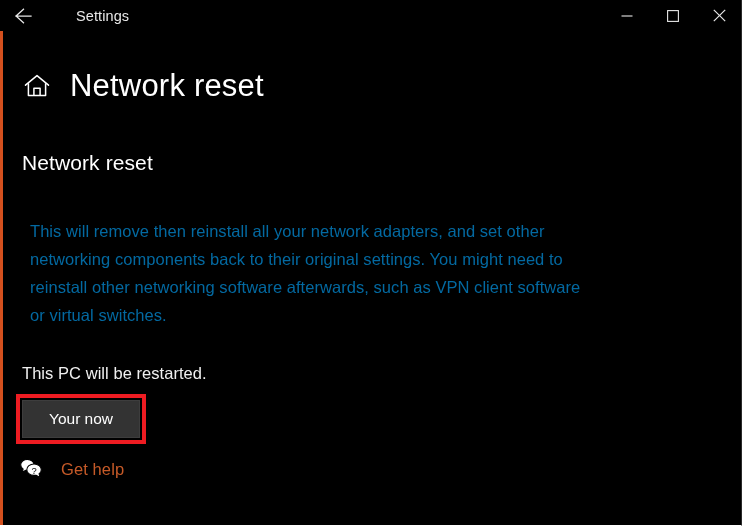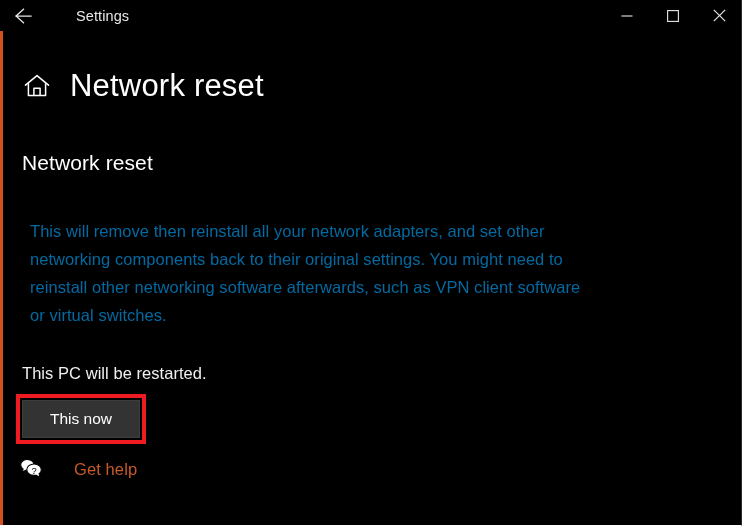--- a/index.html
+++ b/index.html
@@ -166,21 +166,21 @@
     position: absolute;
     left: 18px;
     top: 456px;
     display: flex;
     align-items: center;
   }
   #get-help-icon { width: 26px; height: 26px; display: block; flex: 0 0 auto; }
   #get-help-label {
     font-size: 16.5px;
     color: #c65a28;
-    margin-left: 30px;
+    margin-left: 17px;
     white-space: nowrap;
     letter-spacing: 0.1px;
   }
 </style>
 </head>
 <body>
 
 <div id="window">
 
   <div id="accent-stripe"></div>
@@ -234,21 +234,21 @@
     <div id="page-title">Network reset</div>
   </div>
 
   <div id="content">
     <h2 id="section-heading">Network reset</h2>
     <p id="description">This will remove then reinstall all your network adapters, and set other networking components back to their original settings. You might need to reinstall other networking software afterwards, such as VPN client software or virtual switches.</p>
     <p id="restart-note">This PC will be restarted.</p>
   </div>
 
   <div id="reset-annotation"></div>
-  <button id="reset-now-button" type="button">This now</button>
+  <button id="reset-now-button" type="button">Your now</button>
 
   <div id="get-help-row">
     <span id="get-help-icon">
       <svg width="26" height="26" viewBox="0 0 26 26" aria-hidden="true">
         <path d="M9.4 3.4 C5.6 3.4 2.7 5.8 2.7 8.8 C2.7 10.5 3.6 12.0 5.1 13.0
                  L4.2 16.3 L7.8 14.3 C8.3 14.4 8.9 14.4 9.4 14.4
                  C13.2 14.4 16.1 12.0 16.1 9.0 C16.1 5.9 13.2 3.4 9.4 3.4 Z" fill="#ffffff" stroke="#000000" stroke-width="1.1" stroke-linejoin="round"></path>
         <path d="M16.0 8.0 C11.9 8.0 8.8 10.5 8.8 13.7 C8.8 16.9 11.9 19.4 16.0 19.4
                  C16.7 19.4 17.4 19.3 18.0 19.2 L22.2 21.6 L21.1 17.8
                  C22.5 16.8 23.3 15.3 23.3 13.7 C23.3 10.5 20.1 8.0 16.0 8.0 Z" fill="#ffffff" stroke="#000000" stroke-width="1.1" stroke-linejoin="round"></path>

